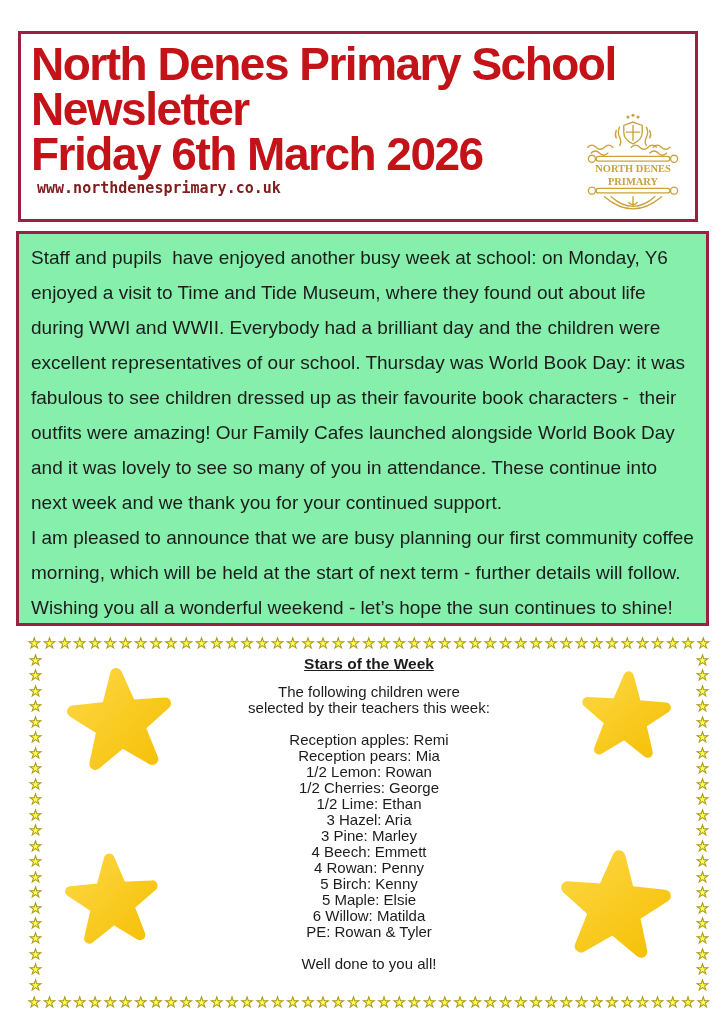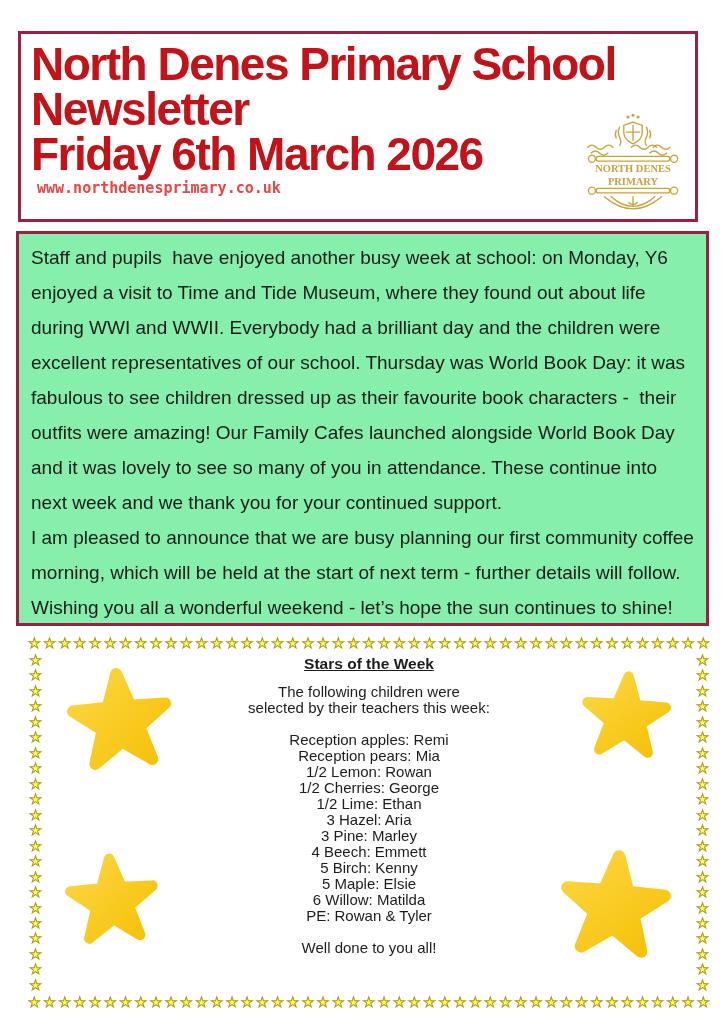--- a/index.html
+++ b/index.html
@@ -32,21 +32,21 @@
     letter-spacing: -1.5px;
     color: var(--title-red, #c41219);
     white-space: pre-line;
   }
   .website {
     position: absolute;
     left: 16px; top: 145px;
     font-family: "DejaVu Sans Mono", monospace;
     font-weight: bold;
     font-size: 15px;
-    color: #ef4444;
+    color: #7f1d1d;
     letter-spacing: 0px;
   }
   .logo {
     position: absolute;
     right: 10px; top: 78px;
     width: 104px; height: 104px;
   }
   .logo text {
     font-family: "Liberation Serif", serif;
     font-weight: bold;
@@ -353,20 +353,21 @@
 selected by their teachers this week:</div>
       <ul class="stars-list" id="stars-list">
           <li>Reception apples: Remi</li>
           <li>Reception pears: Mia</li>
           <li>1/2 Lemon: Rowan</li>
           <li>1/2 Cherries: George</li>
           <li>1/2 Lime: Ethan</li>
           <li>3 Hazel: Aria</li>
           <li>3 Pine: Marley</li>
           <li>4 Beech: Emmett</li>
+          <li>4 Rowan: Penny</li>
           <li>5 Birch: Kenny</li>
           <li>5 Maple: Elsie</li>
           <li>6 Willow: Matilda</li>
           <li>PE: Rowan &amp; Tyler</li>
         </ul>
       <div class="stars-closing">Well done to you all!</div>
     </div>
   </div>
 
 </div>

